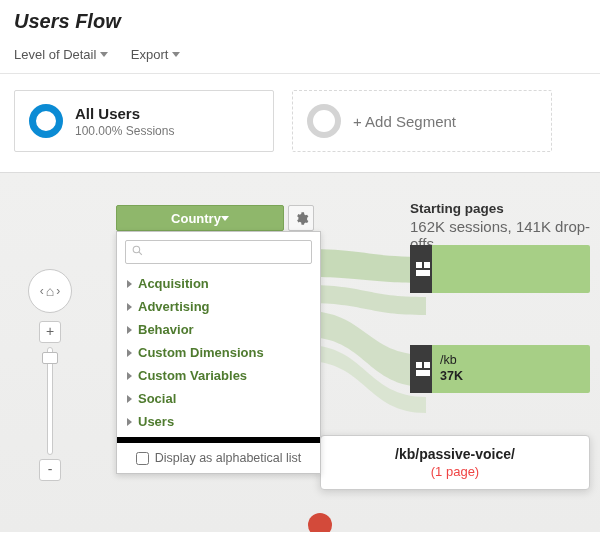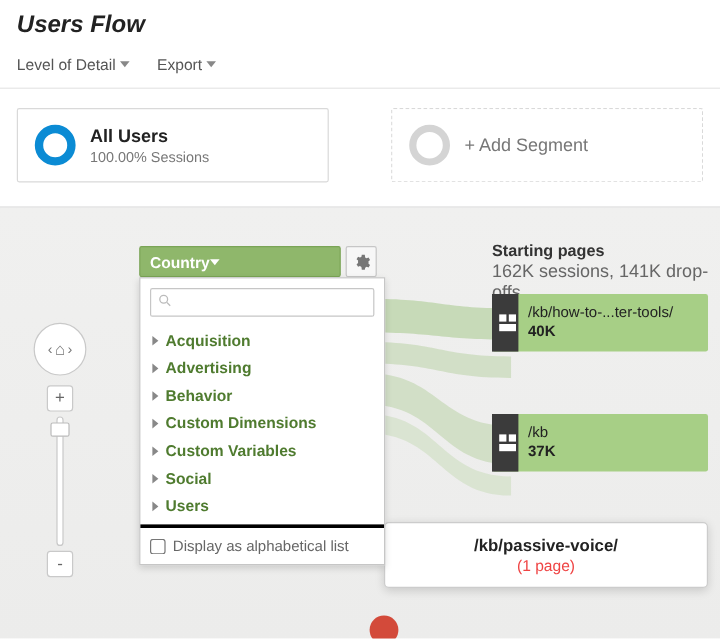--- a/index.html
+++ b/index.html
@@ -4,21 +4,21 @@
 <style>
   * { box-sizing: border-box; margin: 0; padding: 0; }
   html, body { width: 600px; height: 533px; font-family: Arial, Helvetica, sans-serif; background: #fff; overflow: hidden; }
   .header { padding: 10px 14px 6px; font-style: italic; }
   .page-title { font-size: 20px; font-weight: 700; color: #222; }
   .toolbar { padding: 6px 14px 10px; border-bottom: 1px solid #e5e5e5; }
   .toolbar-btn { display: inline-flex; align-items: center; font-size: 13px; color: #555; margin-right: 18px; cursor: pointer; }
   .toolbar-btn .caret { margin-left: 4px; }
   .caret { display: inline-block; width: 0; height: 0; border-left: 4px solid transparent; border-right: 4px solid transparent; border-top: 5px solid #888; }
 
-  .segments { display: flex; gap: 18px; padding: 16px 14px 20px; justify-content: space-between; }
+  .segments { display: flex; gap: 18px; padding: 16px 14px 20px; }
   .seg-card { border: 1px solid #d9d9d9; border-radius: 2px; padding: 10px 14px; display: flex; align-items: center; min-width: 260px; height: 62px; background: #fff; }
   .seg-card.dashed { border-style: dashed; color: #888; }
   .donut { width: 34px; height: 34px; border-radius: 50%; margin-right: 12px; }
   .donut.blue { border: 7px solid #0b8bd4; }
   .donut.grey { border: 6px solid #d4d4d4; }
   .seg-title { font-size: 15px; font-weight: 600; color: #222; }
   .seg-sub { font-size: 12px; color: #777; margin-top: 2px; }
   .seg-add { font-size: 15px; color: #777; }
 
   .canvas {
@@ -33,33 +33,33 @@
   .home-ctrl { position: absolute; left: 28px; top: 96px; width: 44px; height: 44px; border-radius: 50%; background: #fff; border: 1px solid #c9c9c9; display: flex; align-items: center; justify-content: center; gap: 2px; }
   .home-ctrl .chev { font-size: 12px; color: #777; }
   .home-ctrl .home-glyph { font-size: 14px; color: #777; }
   .zoom-rail { position: absolute; left: 40px; top: 148px; width: 20px; height: 160px; display: flex; flex-direction: column; align-items: center; }
   .zoom-btn { width: 22px; height: 22px; border: 1px solid #c9c9c9; background: #fff; border-radius: 3px; color: #666; font-size: 14px; line-height: 18px; text-align: center; cursor: pointer; }
   .zoom-track { flex: 1; width: 6px; background: #fff; border: 1px solid #c9c9c9; border-radius: 3px; margin: 4px 0; position: relative; }
   .zoom-handle { position: absolute; left: -6px; width: 16px; height: 12px; border: 1px solid #bbb; background: #fff; border-radius: 2px; top: 4px; }
 
   
   .dim-wrap { position: absolute; left: 116px; top: 32px; }
-  .dim-select { width: 168px; height: 26px; background: #8fb76b; border: 1px solid #7aa456; border-radius: 2px; color: #fff; font-size: 13px; font-weight: 600; display: flex; align-items: center; justify-content: flex-start; padding: 0 8px; cursor: pointer; }
+  .dim-select { width: 168px; height: 26px; background: #8fb76b; border: 1px solid #7aa456; border-radius: 2px; color: #fff; font-size: 13px; font-weight: 600; display: flex; align-items: center; justify-content: center; padding: 0 8px; cursor: pointer; }
   .dim-select .caret { border-top-color: #fff; }
   .gear-btn { position: absolute; left: 288px; top: 32px; width: 26px; height: 26px; border: 1px solid #c6c6c6; background: #f7f7f7; border-radius: 2px; display: flex; align-items: center; justify-content: center; cursor: pointer; color: #666; }
   .gear-btn svg { width: 15px; height: 15px; }
 
   .dd-panel { position: absolute; left: 116px; top: 58px; width: 205px; background: #fff; border: 1px solid #c6c6c6; box-shadow: 0 2px 6px rgba(0,0,0,.15); padding-bottom: 6px; z-index: 10; }
   .dd-search { margin: 8px; position: relative; }
   .dd-search input { width: 100%; height: 24px; border: 1px solid #c6c6c6; border-radius: 2px; padding: 0 6px 0 24px; font-size: 12px; }
   .dd-search .mag { position: absolute; left: 6px; top: 4px; color: #bbb; font-size: 13px; }
   .dd-list { padding: 0 8px 4px; min-height: 150px; }
   .dd-item { display: flex; align-items: center; font-size: 13px; font-weight: 700; color: #4f7b2f; padding: 4px 2px; cursor: pointer; }
   .dd-item .tri { display: inline-block; width: 0; height: 0; border-top: 4px solid transparent; border-bottom: 4px solid transparent; border-left: 5px solid #888; margin-right: 6px; }
-  .dd-footer { border-top: 3px solid #000000; padding: 8px 8px 2px; display: flex; align-items: center; font-size: 12.5px; color: #666; }
+  .dd-footer { border-top: 6px solid #000000; padding: 8px 8px 2px; display: flex; align-items: center; font-size: 12.5px; color: #666; justify-content: center; }
   .dd-footer input { margin-right: 6px; }
 
   
   .col-head { position: absolute; left: 410px; top: 28px; }
   .col-title { font-size: 13.5px; font-weight: 700; color: #333; }
   .col-sub { font-size: 15px; color: #666; margin-top: 2px; }
 
   .node { position: absolute; left: 410px; width: 180px; height: 48px; background: #a7cf86; border-radius: 2px; display: flex; align-items: center; padding: 0 8px; }
   .node .stripe { position: absolute; left: 0; top: 0; bottom: 0; width: 22px; background: #3b3b3b; }
   .node-icon { position: relative; z-index: 1; width: 14px; height: 14px; margin-left: -2px; margin-right: 10px; }
@@ -197,24 +197,20 @@
   <div class="col-head">
     <div class="col-title">Starting pages</div>
     <div class="col-sub">162K sessions, 141K drop-offs</div>
   </div>
 
   <div class="node node1">
     <div class="stripe"></div>
     <div class="node-icon">
         <span class="sq"></span>
       </div>
-    <div class="node-text">
-      <div class="p">/kb/how-to-...ter-tools/</div>
-      <div class="v">40K</div>
-    </div>
   </div>
 
   <div class="node node2">
     <div class="stripe"></div>
     <div class="node-icon">
         <span class="sq"></span>
       </div>
     <div class="node-text">
       <div class="p">/kb</div>
       <div class="v">37K</div>

